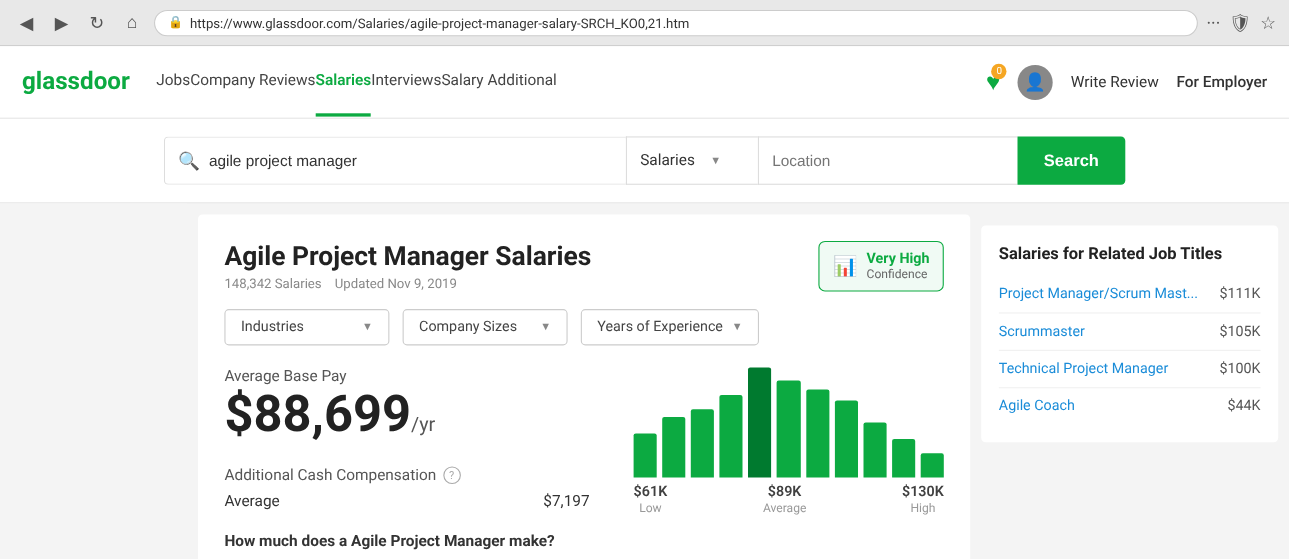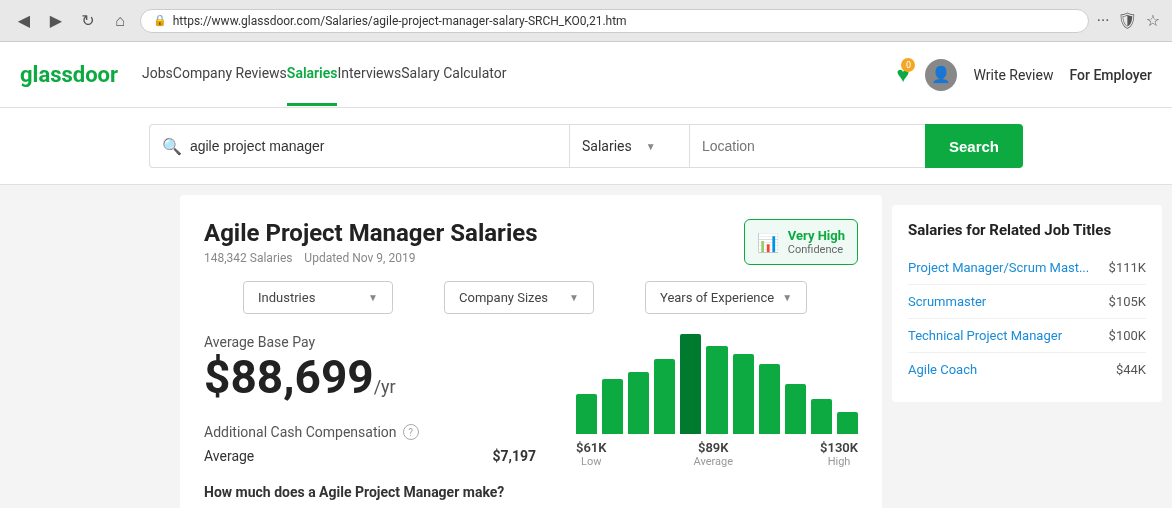--- a/index.html
+++ b/index.html
@@ -153,37 +153,37 @@
     .conf-icon { color: #0caa41; font-size: 18px; }
     .conf-label { font-size: 13px; font-weight: 700; color: #0caa41; }
     .conf-sub { font-size: 11px; color: #666; }
 
     
     .filters { display: flex; gap: 12px; margin-bottom: 20px; }
     .filter-dropdown {
       display: flex; align-items: center; justify-content: space-between;
       border: 1px solid #ccc; border-radius: 4px;
       padding: 8px 14px; font-size: 13px; color: #444;
-      cursor: pointer; background: white; min-width: 150px; margin-left: 39px;
+      cursor: pointer; background: white; min-width: 150px;
     }
     .chevron { font-size: 10px; color: #888; margin-left: 8px; }
 
     
     .salary-section { display: flex; gap: 40px; align-items: flex-start; }
     .salary-left { min-width: 240px; }
     .avg-label { font-size: 14px; color: #555; margin-bottom: 4px; }
     .salary-amount {
       font-size: 46px; font-weight: 700; color: #222; line-height: 1;
     }
     .salary-amount .per-yr { font-size: 18px; font-weight: 400; color: #555; }
     .add-cash { margin-top: 24px; }
     .add-cash-title { font-size: 14px; color: #555; display: flex; align-items: center; gap: 6px; }
     .info-icon { width: 16px; height: 16px; border-radius: 50%; border: 1px solid #aaa; display: inline-flex; align-items: center; justify-content: center; font-size: 10px; color: #aaa; cursor: pointer; }
     .add-cash-row { display: flex; justify-content: space-between; margin-top: 8px; font-size: 14px; color: #333; }
-    .add-cash-amount { font-weight: 700; margin-left: 26px; }
+    .add-cash-amount { font-weight: 400; margin-left: 26px; }
 
     
     .chart-area { flex: 1; }
     .chart-bars {
       display: flex; align-items: flex-end; gap: 5px; height: 100px; margin-bottom: 6px;
     }
     .bar {
       background: #0caa41; border-radius: 2px 2px 0 0;
       flex: 1;
     }
@@ -225,21 +225,21 @@
   </div>
 </div>
 
 <div class="site-header">
   <div class="logo">glassdoor</div>
   <nav class="main-nav">
     <a class="nav-item">Jobs</a>
     <a class="nav-item">Company Reviews</a>
     <a class="nav-item active">Salaries</a>
     <a class="nav-item">Interviews</a>
-    <a class="nav-item">Salary Calculator</a>
+    <a class="nav-item">Salary Additional</a>
   </nav>
   <div class="header-right">
     <div class="heart-btn">
       <span class="heart-icon">♥</span>
       <span class="heart-badge">0</span>
     </div>
     <div class="avatar">👤</div>
     <span class="write-review">Write Review</span>
     <span class="for-employer">For Employer</span>
   </div>

